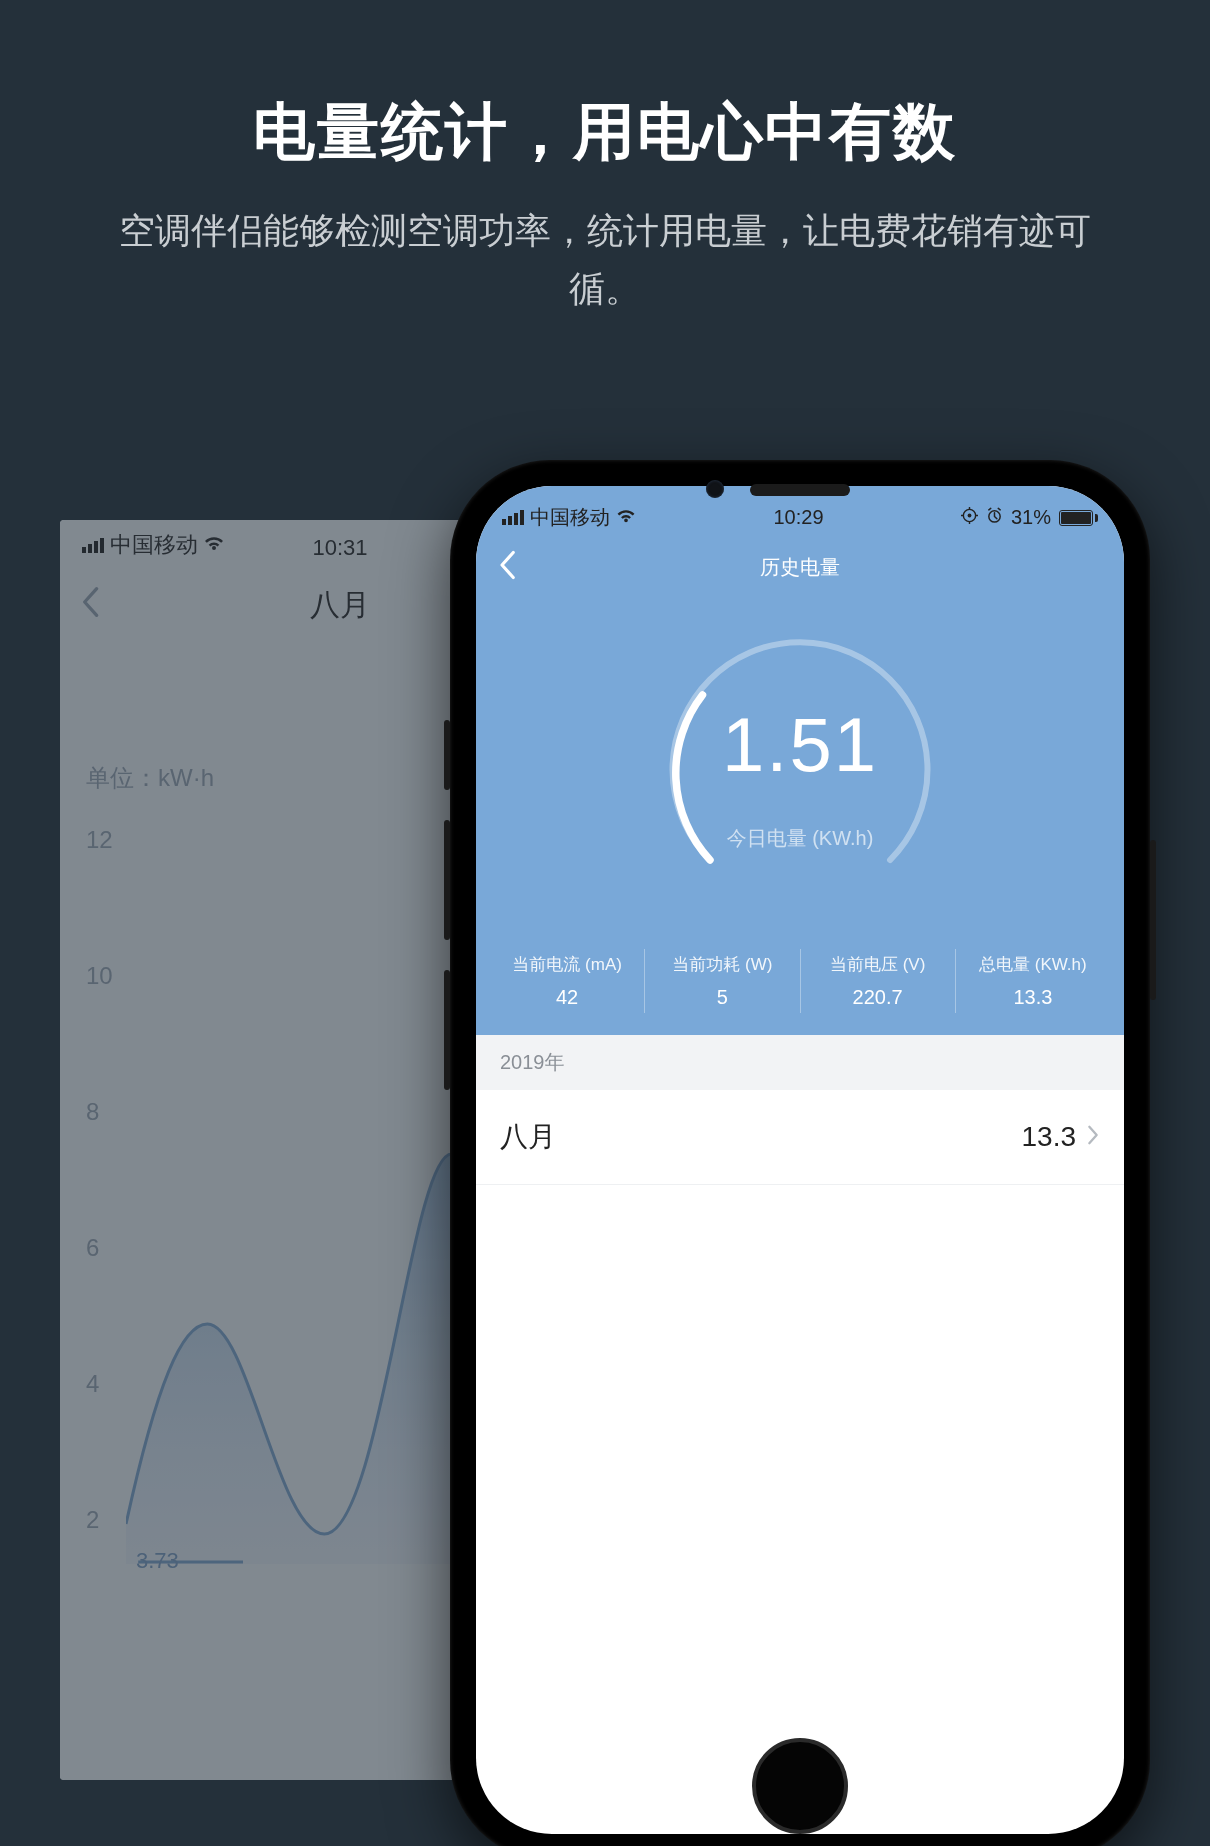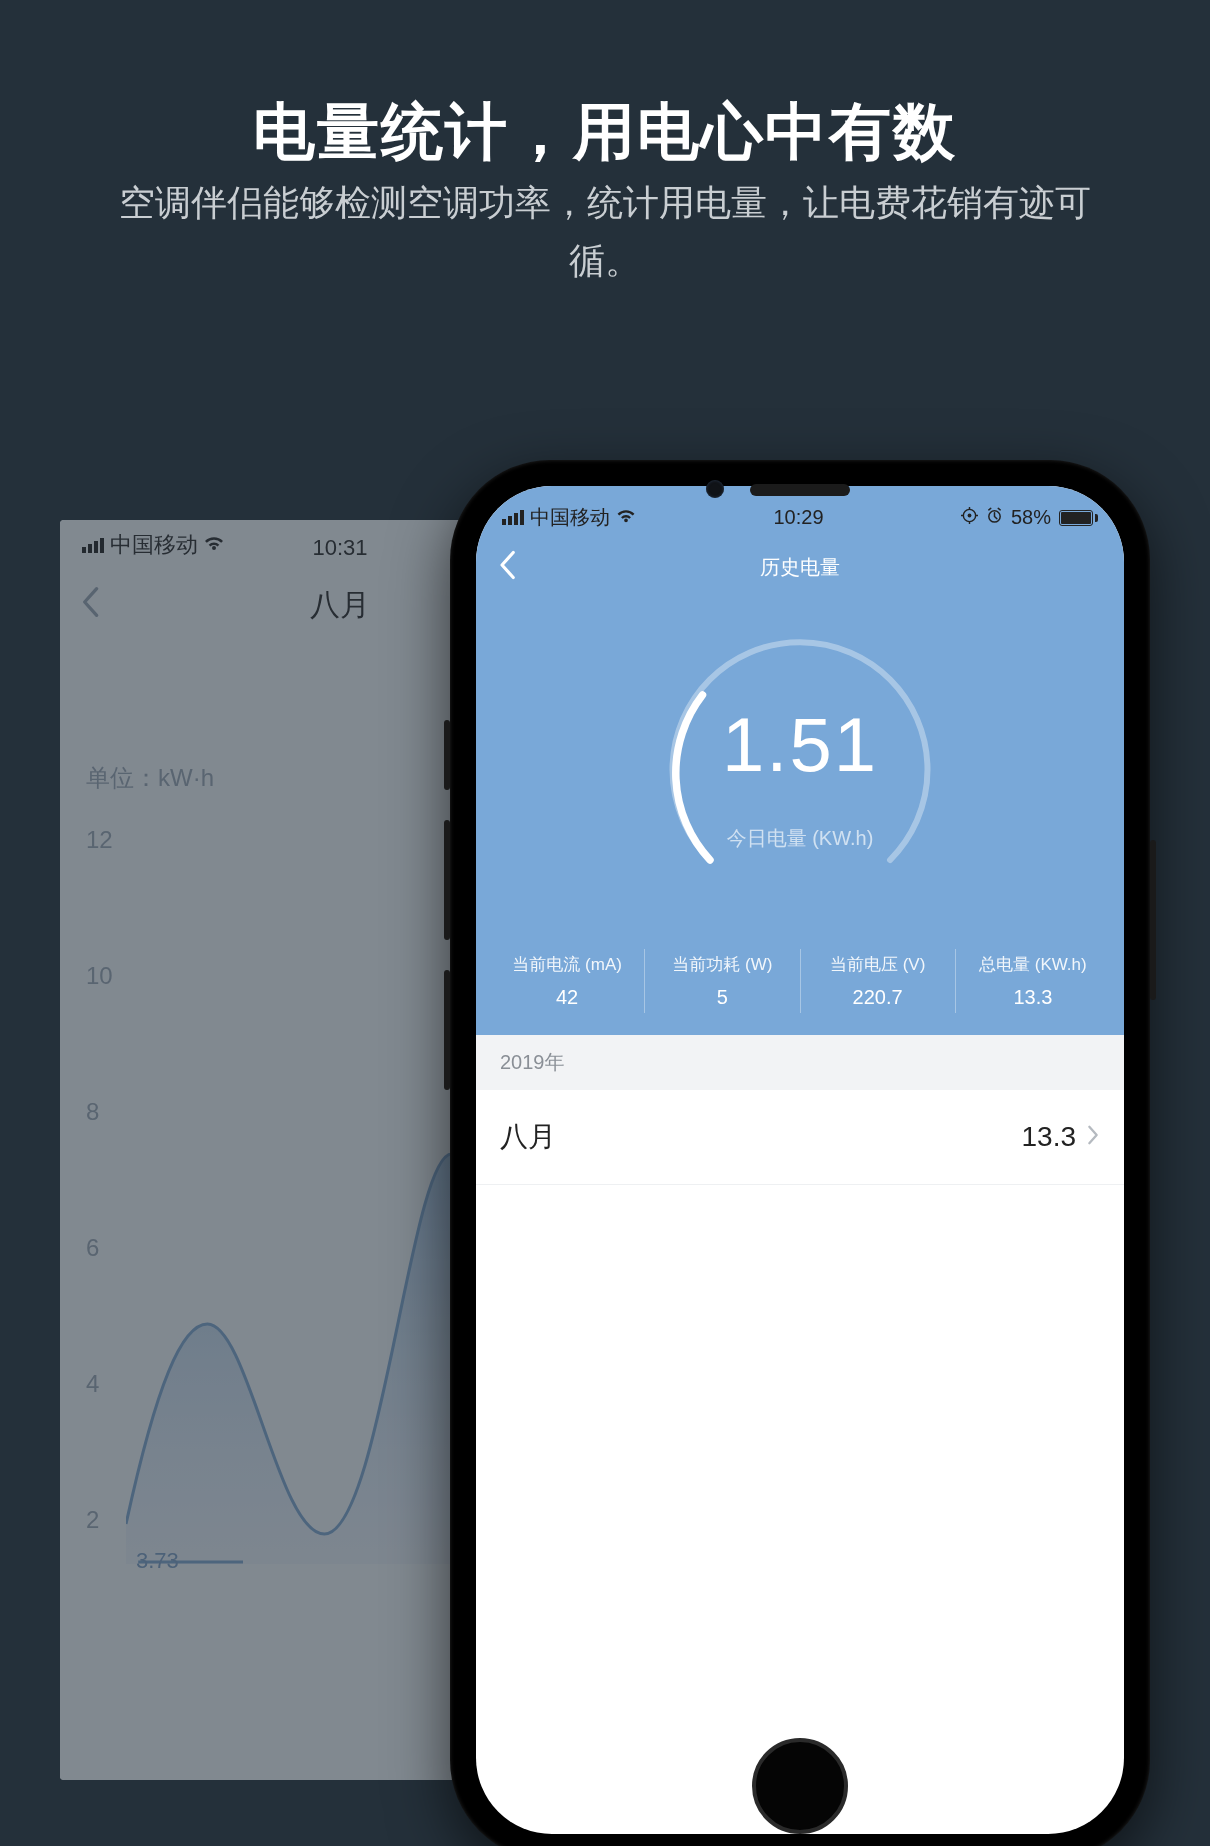--- a/index.html
+++ b/index.html
@@ -18,20 +18,21 @@
     text-align: center;
     padding-top: 90px;
     letter-spacing: 2px;
     font-family: Liberation Mono, monospace;
   }
   .hero-sub {
     color: #c9ced2;
     font-size: 36px;
     text-align: center;
     line-height: 1.6;
+    margin-top: 28px;
     font-weight: 400;
     padding: 0 90px;
   }
   
   .back-phone {
     position: absolute;
     left: 60px;
     top: 520px;
     width: 560px;
     height: 1260px;
@@ -314,21 +315,21 @@
                   <circle cx="9" cy="9" r="2" fill="#222"></circle>
                   <path d="M9 0v3M9 15v3M0 9h3M15 9h3" stroke="#222" stroke-width="1.5"></path>
                 </svg>
             </span>
             <span class="alarm-icon">
               <svg width="17" height="17" viewBox="0 0 18 18">
                   <circle cx="9" cy="10" r="6" fill="none" stroke="#222" stroke-width="1.6"></circle>
                   <path d="M9 6v4l2.5 2.5M3 3l2-1.5M15 3l-2-1.5" stroke="#222" stroke-width="1.6" fill="none" stroke-linecap="round"></path>
                 </svg>
             </span>
-            <span>58%</span>
+            <span>31%</span>
             <span class="batt">
               <span class="batt-body">
                   <span class="batt-fill"></span>
                 </span>
                 <span class="batt-cap"></span>
             </span>
           </div>
         </div>
 
         <div class="nav-bar">

